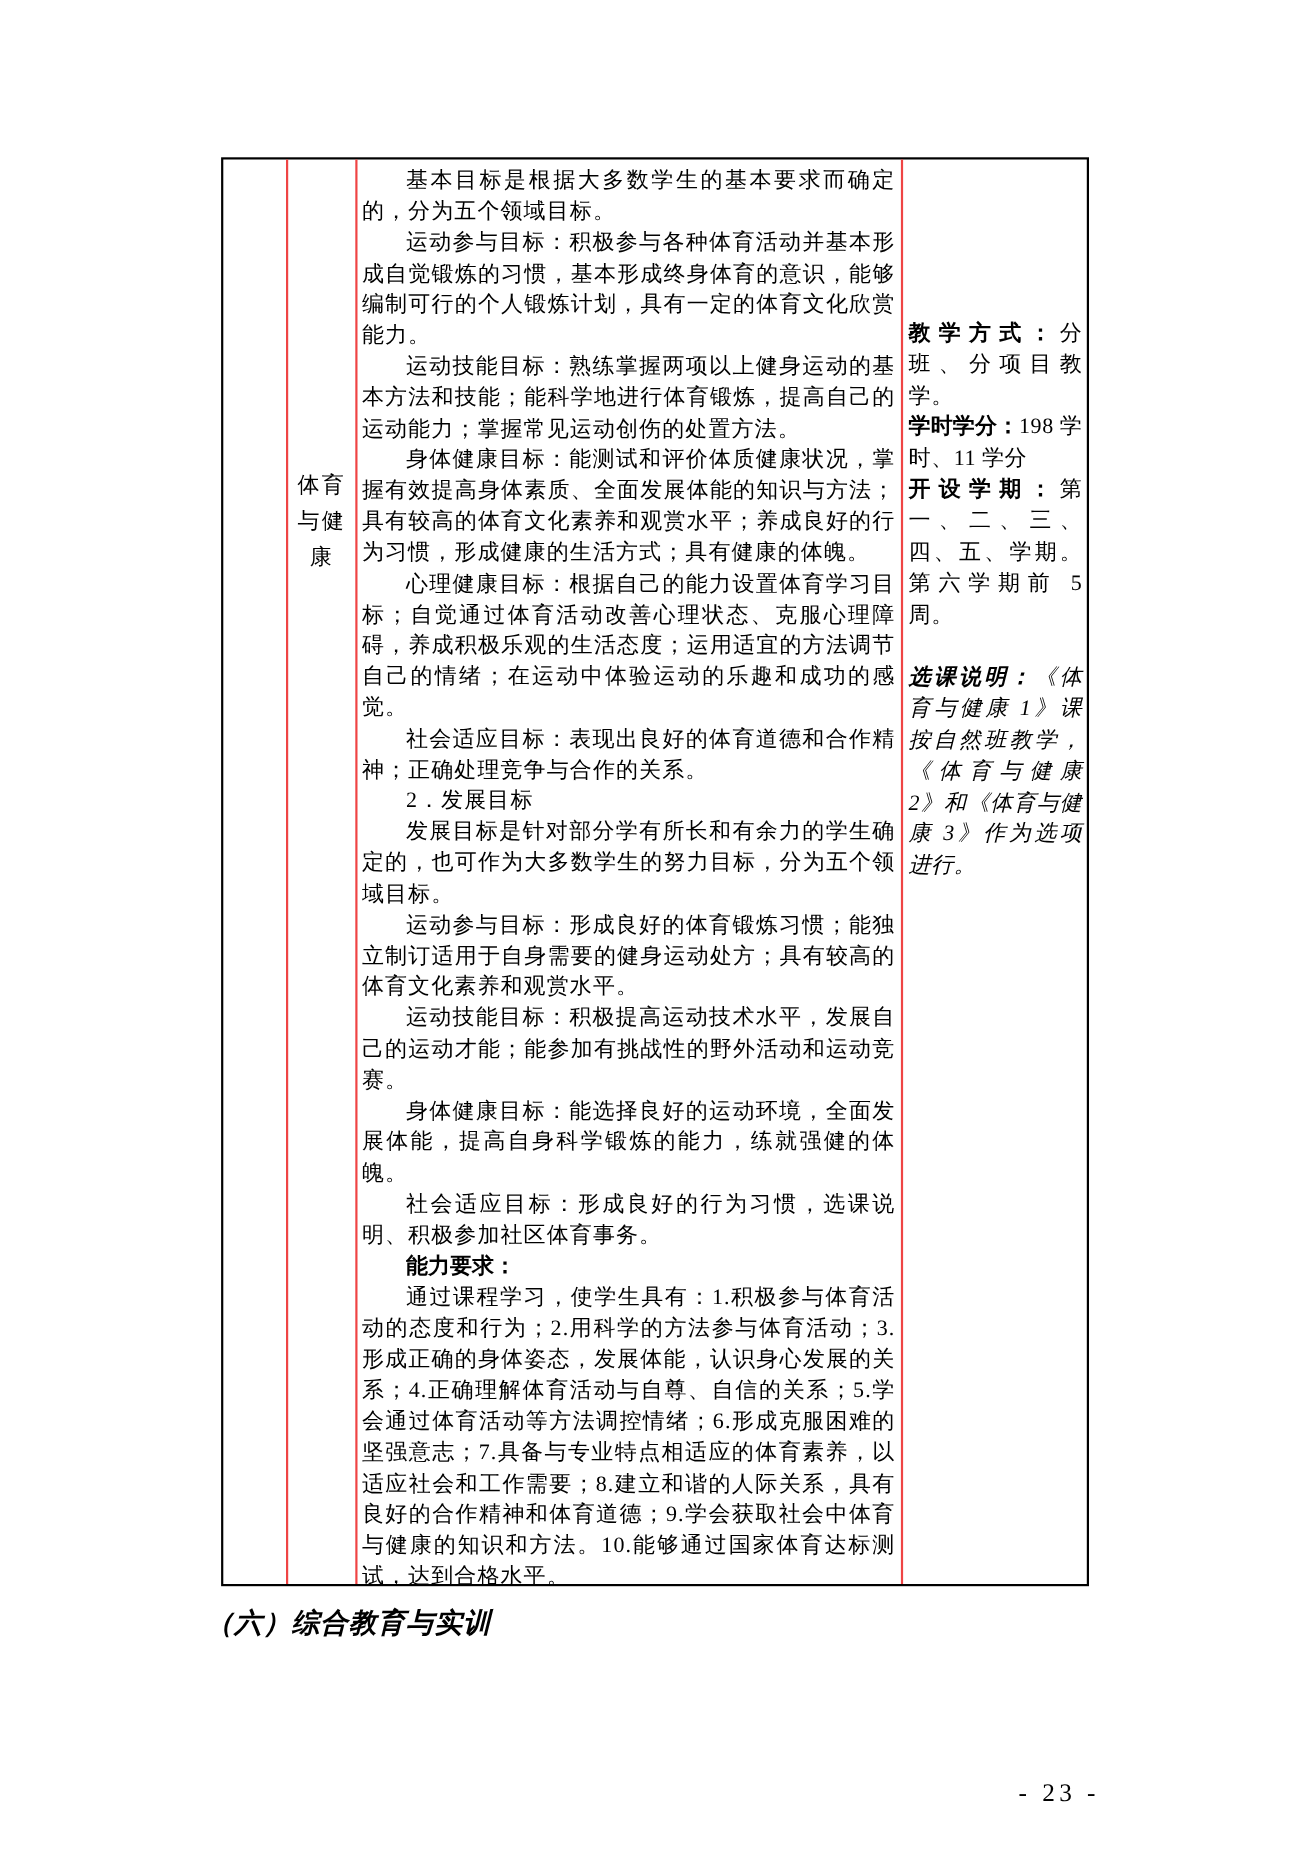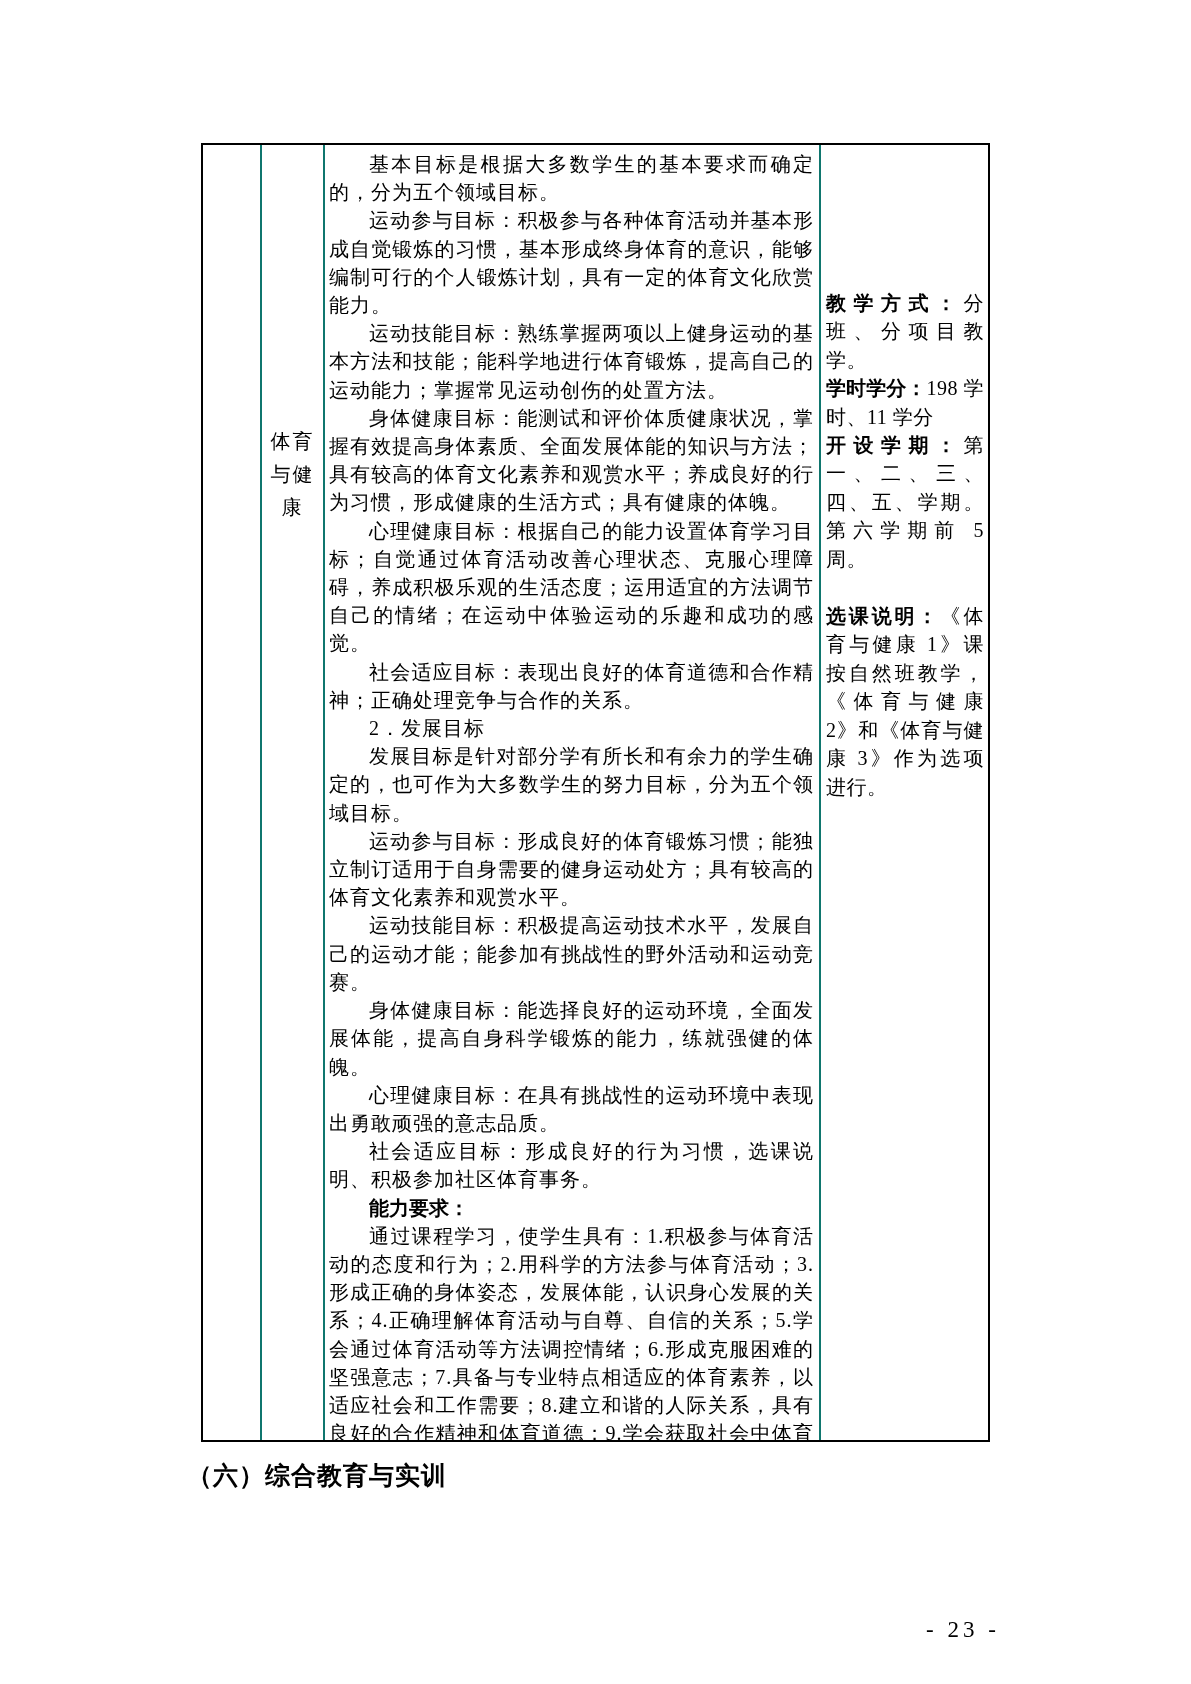--- a/index.html
+++ b/index.html
@@ -12,21 +12,21 @@
     overflow: hidden;
   }
   .course-table {
     position: absolute;
     left: 201px; top: 143px;
     width: 789px; height: 1299px;
     border: 2px solid #000;
     display: flex;
     background: #fff;
   }
-  .col { border-right: 2px solid #0f766e; overflow: hidden; }
+  .col { border-right: 2px solid #ef4444; overflow: hidden; }
   .col:last-child { border-right: none; }
   .col-empty { width: 59px; }
   .col-course {
     width: 63px;
     padding-top: 280px;
     text-align: center;
     font-size: 20px;
     line-height: 33px;
     letter-spacing: 2px;
   }
@@ -42,33 +42,34 @@
   .col-info {
     flex: 1;
     padding: 144px 4px 0 5px;
     font-size: 20px;
     line-height: 28.4px;
     letter-spacing: 0.5px;
     text-align: justify;
     word-break: break-all;
   }
   .info-block { margin: 0; }
-  .info-block.gap-before { margin-top: 29px; }
+  .info-block.gap-before { margin-top: 29px; font-style: italic; }
   .info-label, .bold-sans {
     font-family: "Liberation Sans", "DejaVu Sans", sans-serif;
     font-weight: bold;
     letter-spacing: 0;
   }
   .section-heading {
     position: absolute;
     left: 187px; top: 1459px;
     font-size: 25px;
     font-weight: bold;
     font-family: "Liberation Sans", "DejaVu Sans", sans-serif;
     letter-spacing: 1px;
+    font-style: italic;
   }
   .page-number {
     position: absolute;
     left: 926px; top: 1617px;
     font-size: 23px;
     letter-spacing: 4px;
     font-family: "Liberation Serif", "DejaVu Serif", serif;
   }
 </style>
 </head>
@@ -85,21 +86,20 @@
       <p>运动参与目标：积极参与各种体育活动并基本形成自觉锻炼的习惯，基本形成终身体育的意识，能够编制可行的个人锻炼计划，具有一定的体育文化欣赏能力。</p>
       <p>运动技能目标：熟练掌握两项以上健身运动的基本方法和技能；能科学地进行体育锻炼，提高自己的运动能力；掌握常见运动创伤的处置方法。</p>
       <p>身体健康目标：能测试和评价体质健康状况，掌握有效提高身体素质、全面发展体能的知识与方法；具有较高的体育文化素养和观赏水平；养成良好的行为习惯，形成健康的生活方式；具有健康的体魄。</p>
       <p>心理健康目标：根据自己的能力设置体育学习目标；自觉通过体育活动改善心理状态、克服心理障碍，养成积极乐观的生活态度；运用适宜的方法调节自己的情绪；在运动中体验运动的乐趣和成功的感觉。</p>
       <p>社会适应目标：表现出良好的体育道德和合作精神；正确处理竞争与合作的关系。</p>
       <p>2．发展目标</p>
       <p>发展目标是针对部分学有所长和有余力的学生确定的，也可作为大多数学生的努力目标，分为五个领域目标。</p>
       <p>运动参与目标：形成良好的体育锻炼习惯；能独立制订适用于自身需要的健身运动处方；具有较高的体育文化素养和观赏水平。</p>
       <p>运动技能目标：积极提高运动技术水平，发展自己的运动才能；能参加有挑战性的野外活动和运动竞赛。</p>
       <p>身体健康目标：能选择良好的运动环境，全面发展体能，提高自身科学锻炼的能力，练就强健的体魄。</p>
-      <p>心理健康目标：在具有挑战性的运动环境中表现出勇敢顽强的意志品质。</p>
       <p>社会适应目标：形成良好的行为习惯，选课说明、积极参加社区体育事务。</p>
       <p class="bold-sans">能力要求：</p>
       <p>通过课程学习，使学生具有：1.积极参与体育活动的态度和行为；2.用科学的方法参与体育活动；3.形成正确的身体姿态，发展体能，认识身心发展的关系；4.正确理解体育活动与自尊、自信的关系；5.学会通过体育活动等方法调控情绪；6.形成克服困难的坚强意志；7.具备与专业特点相适应的体育素养，以适应社会和工作需要；8.建立和谐的人际关系，具有良好的合作精神和体育道德；9.学会获取社会中体育与健康的知识和方法。10.能够通过国家体育达标测试，达到合格水平。</p>
     </div>
   <div class="col col-info" id="info-col">
       <p class="info-block"><span class="info-label">教学方式：</span><span>分班、分项目教学。</span></p>
       <p class="info-block"><span class="info-label">学时学分：</span><span>198 学时、11 学分</span></p>
       <p class="info-block"><span class="info-label">开设学期：</span><span>第一、二、三、四、五、学期。第六学期前 5 周。</span></p>
       <p class="info-block gap-before"><span class="info-label">选课说明：</span><span>《体育与健康 1》课按自然班教学，《体育与健康 2》和《体育与健康 3》作为选项进行。</span></p>
     </div>

